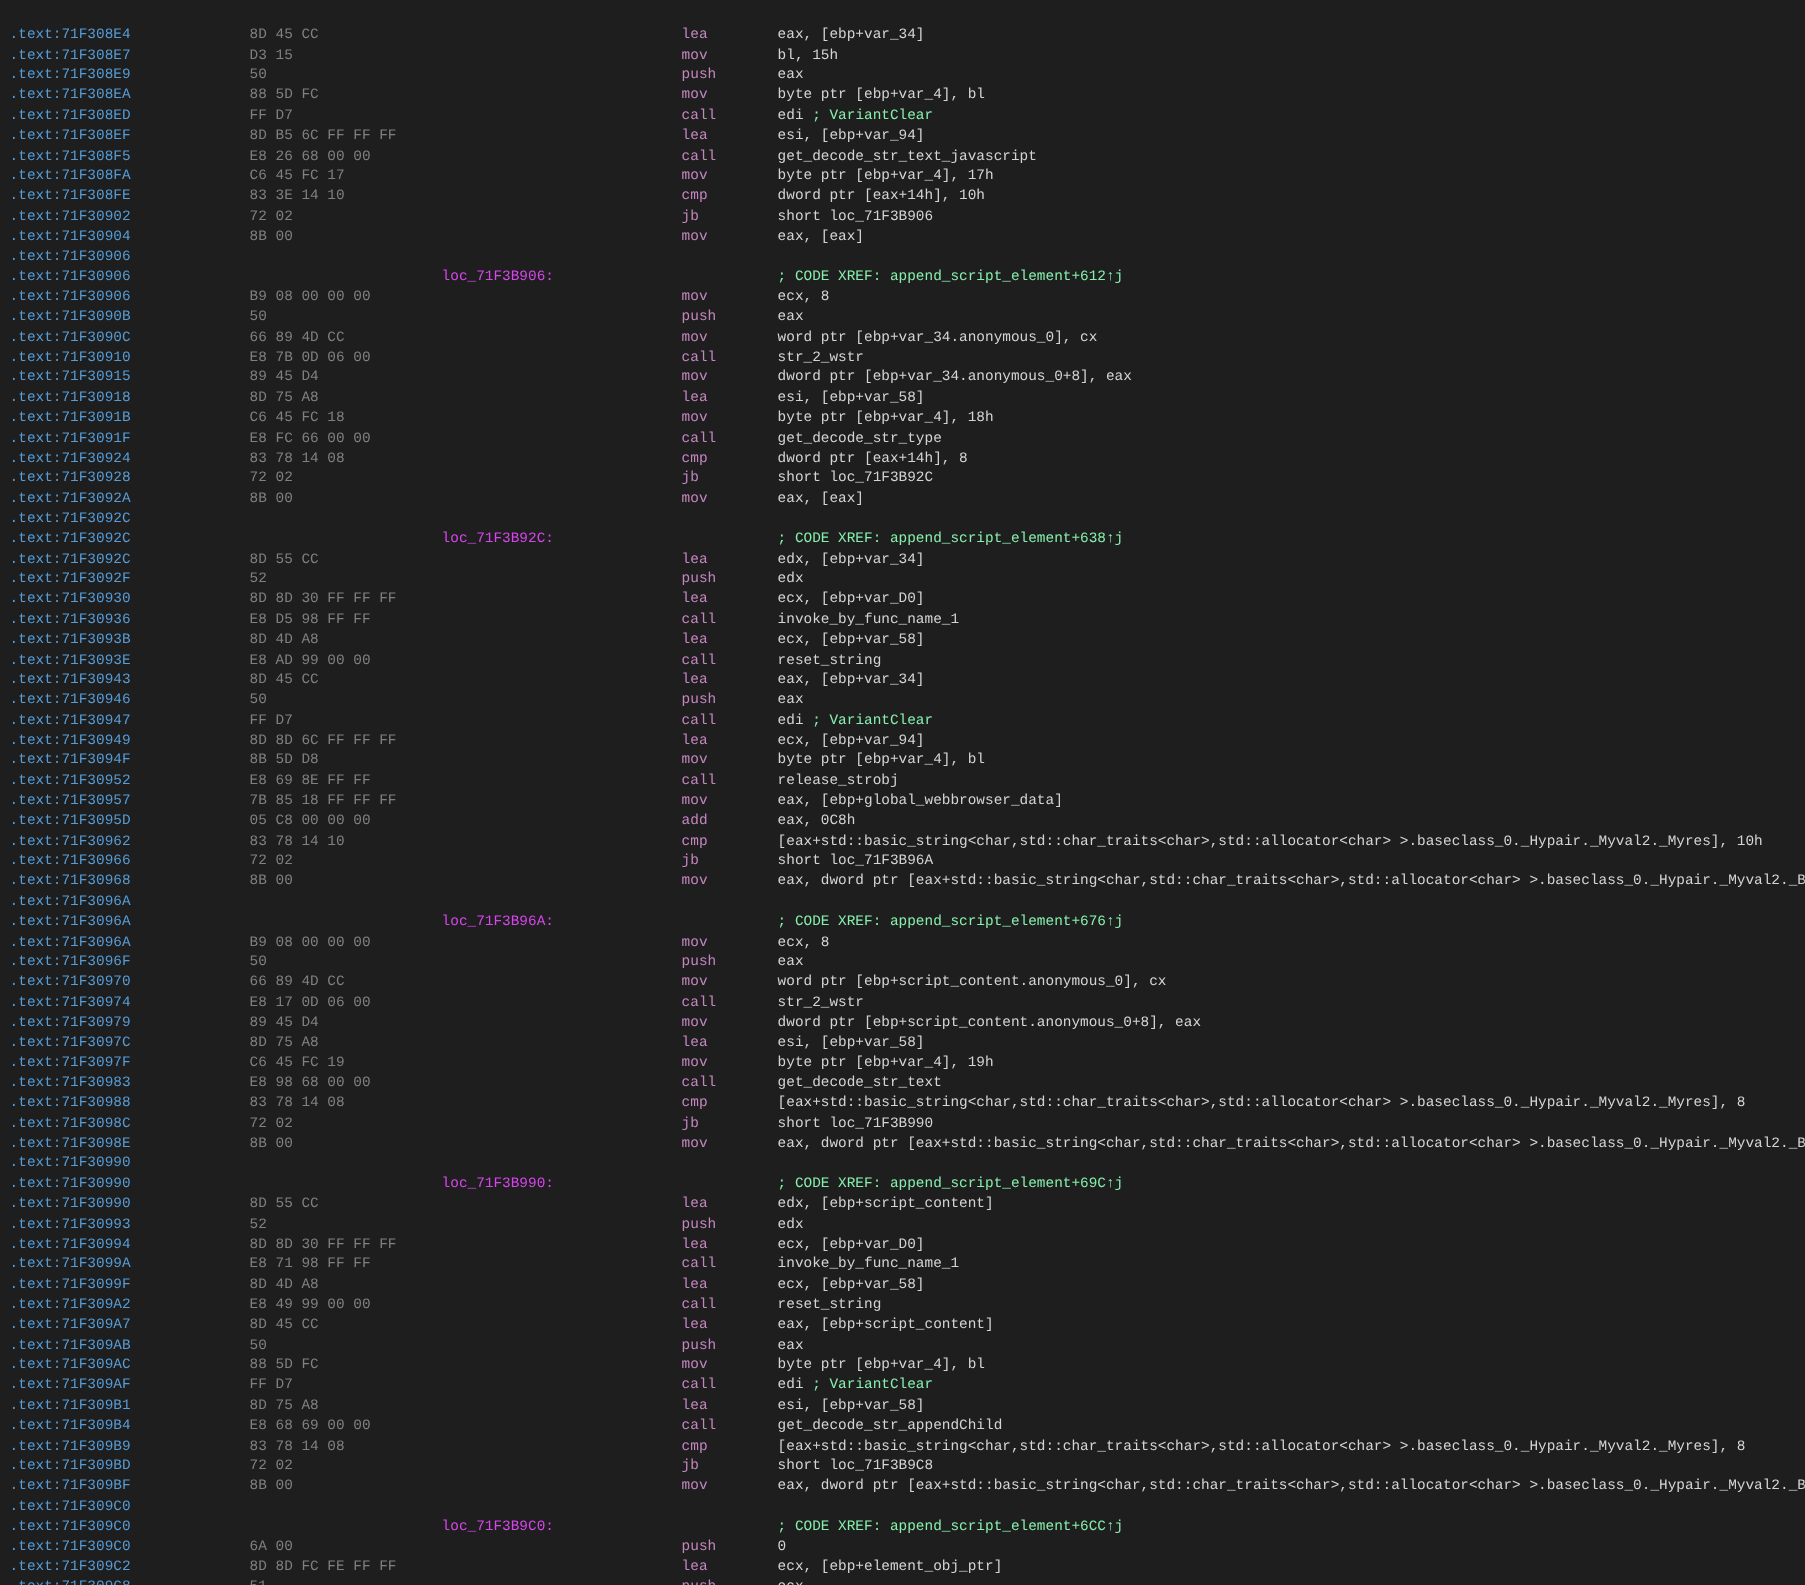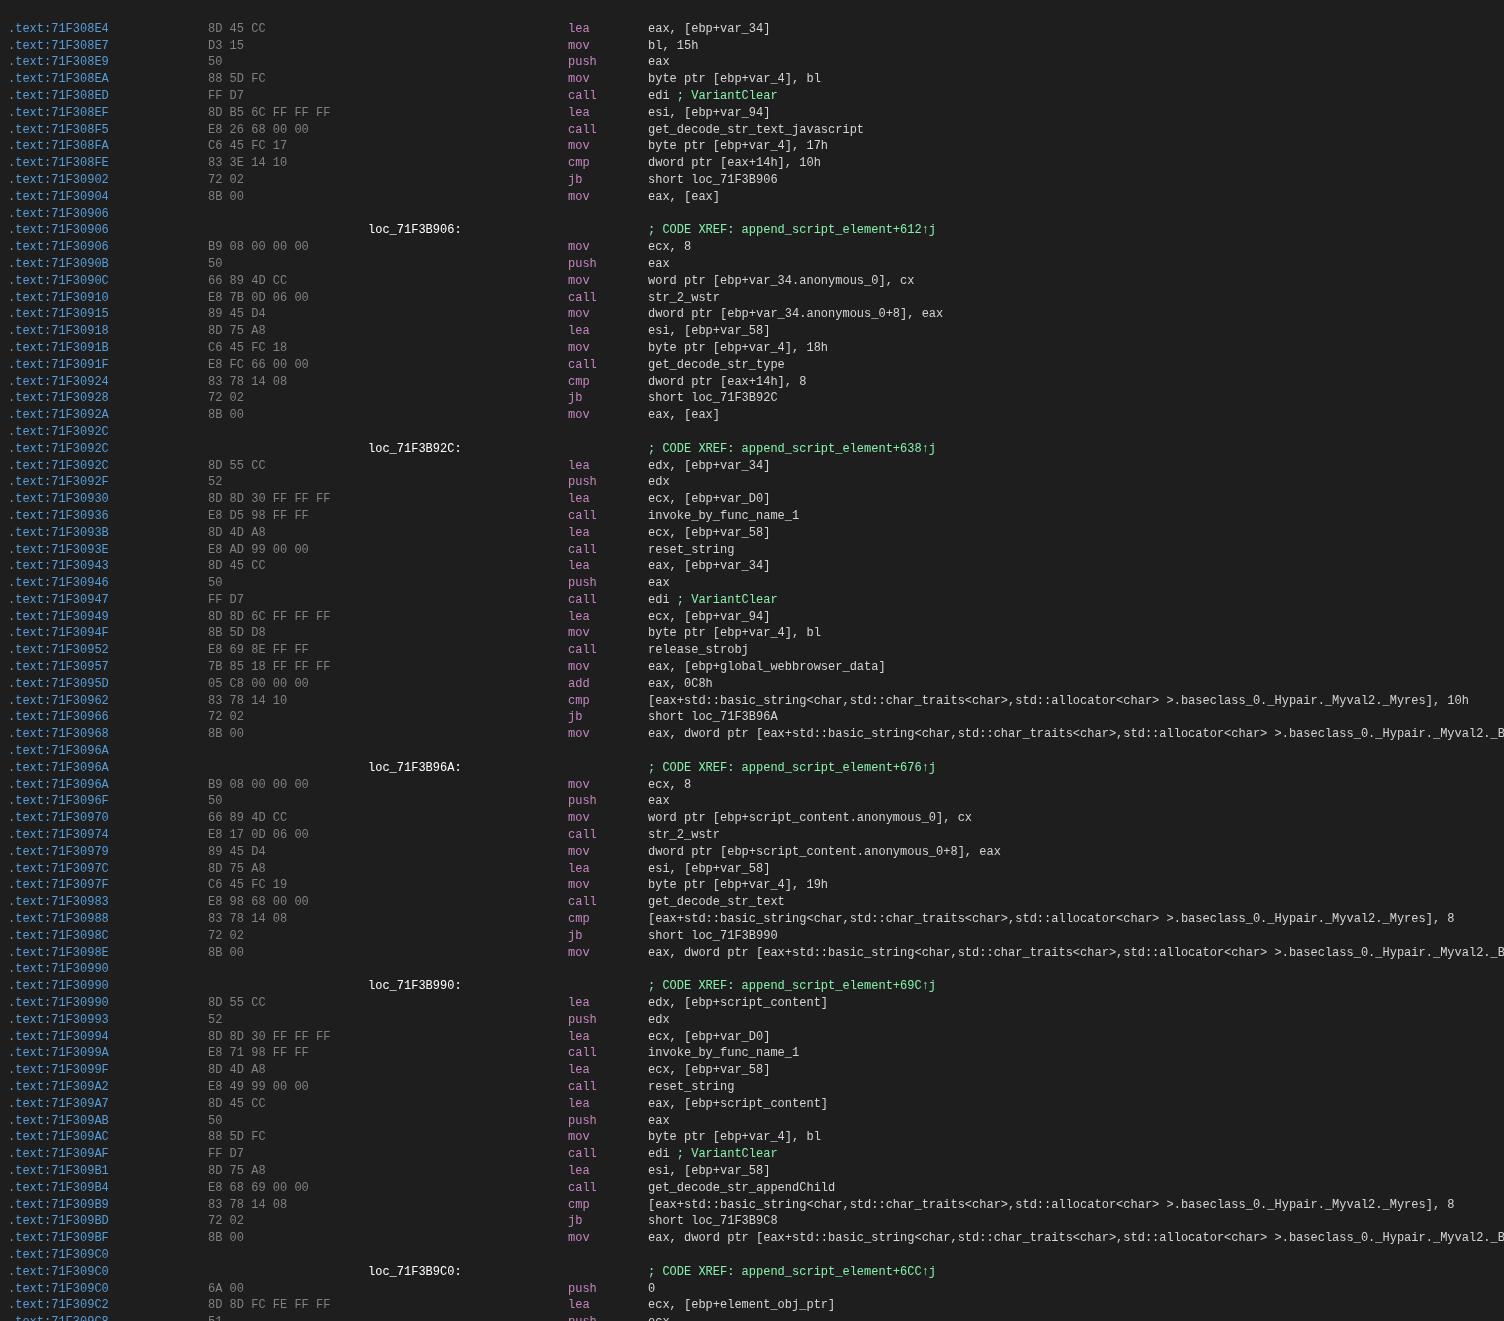--- a/index.html
+++ b/index.html
@@ -46,20 +46,20 @@
       flex-shrink: 0;
     }
     .col-operands {
       color: #d4d4d4;
       flex: 1;
     }
     .comment {
       color: #86efac;
     }
     .loc-label {
-      color: #ffffff;
+      color: #d946ef;
     }
   </style>
 </head>
 <body>
 
 <div class="code-container">
 <div class="code-line"><span class="col-addr">.text:71F308E4</span><span class="col-bytes">8D 45 CC</span><span class="col-label"></span><span class="col-mnemonic">lea</span><span class="col-operands">eax, [ebp+var_34]</span></div><div class="code-line"><span class="col-addr">.text:71F308E7</span><span class="col-bytes">D3 15</span><span class="col-label"></span><span class="col-mnemonic">mov</span><span class="col-operands">bl, 15h</span></div><div class="code-line"><span class="col-addr">.text:71F308E9</span><span class="col-bytes">50</span><span class="col-label"></span><span class="col-mnemonic">push</span><span class="col-operands">eax</span></div><div class="code-line"><span class="col-addr">.text:71F308EA</span><span class="col-bytes">88 5D FC</span><span class="col-label"></span><span class="col-mnemonic">mov</span><span class="col-operands">byte ptr [ebp+var_4], bl</span></div><div class="code-line"><span class="col-addr">.text:71F308ED</span><span class="col-bytes">FF D7</span><span class="col-label"></span><span class="col-mnemonic">call</span><span class="col-operands">edi <span class="comment">; VariantClear</span></span></div><div class="code-line"><span class="col-addr">.text:71F308EF</span><span class="col-bytes">8D B5 6C FF FF FF</span><span class="col-label"></span><span class="col-mnemonic">lea</span><span class="col-operands">esi, [ebp+var_94]</span></div><div class="code-line"><span class="col-addr">.text:71F308F5</span><span class="col-bytes">E8 26 68 00 00</span><span class="col-label"></span><span class="col-mnemonic">call</span><span class="col-operands">get_decode_str_text_javascript</span></div><div class="code-line"><span class="col-addr">.text:71F308FA</span><span class="col-bytes">C6 45 FC 17</span><span class="col-label"></span><span class="col-mnemonic">mov</span><span class="col-operands">byte ptr [ebp+var_4], 17h</span></div><div class="code-line"><span class="col-addr">.text:71F308FE</span><span class="col-bytes">83 3E 14 10</span><span class="col-label"></span><span class="col-mnemonic">cmp</span><span class="col-operands">dword ptr [eax+14h], 10h</span></div><div class="code-line"><span class="col-addr">.text:71F30902</span><span class="col-bytes">72 02</span><span class="col-label"></span><span class="col-mnemonic">jb</span><span class="col-operands">short loc_71F3B906</span></div><div class="code-line"><span class="col-addr">.text:71F30904</span><span class="col-bytes">8B 00</span><span class="col-label"></span><span class="col-mnemonic">mov</span><span class="col-operands">eax, [eax]</span></div><div class="code-line"><span class="col-addr">.text:71F30906</span><span class="col-bytes"></span><span class="col-label"></span><span class="col-mnemonic"></span><span class="col-operands"></span></div><div class="code-line"><span class="col-addr">.text:71F30906</span><span class="col-bytes"></span><span class="col-label loc-label">loc_71F3B906:</span><span class="col-mnemonic"></span><span class="col-operands comment">; CODE XREF: append_script_element+612↑j</span></div><div class="code-line"><span class="col-addr">.text:71F30906</span><span class="col-bytes">B9 08 00 00 00</span><span class="col-label"></span><span class="col-mnemonic">mov</span><span class="col-operands">ecx, 8</span></div><div class="code-line"><span class="col-addr">.text:71F3090B</span><span class="col-bytes">50</span><span class="col-label"></span><span class="col-mnemonic">push</span><span class="col-operands">eax</span></div><div class="code-line"><span class="col-addr">.text:71F3090C</span><span class="col-bytes">66 89 4D CC</span><span class="col-label"></span><span class="col-mnemonic">mov</span><span class="col-operands">word ptr [ebp+var_34.anonymous_0], cx</span></div><div class="code-line"><span class="col-addr">.text:71F30910</span><span class="col-bytes">E8 7B 0D 06 00</span><span class="col-label"></span><span class="col-mnemonic">call</span><span class="col-operands">str_2_wstr</span></div><div class="code-line"><span class="col-addr">.text:71F30915</span><span class="col-bytes">89 45 D4</span><span class="col-label"></span><span class="col-mnemonic">mov</span><span class="col-operands">dword ptr [ebp+var_34.anonymous_0+8], eax</span></div><div class="code-line"><span class="col-addr">.text:71F30918</span><span class="col-bytes">8D 75 A8</span><span class="col-label"></span><span class="col-mnemonic">lea</span><span class="col-operands">esi, [ebp+var_58]</span></div><div class="code-line"><span class="col-addr">.text:71F3091B</span><span class="col-bytes">C6 45 FC 18</span><span class="col-label"></span><span class="col-mnemonic">mov</span><span class="col-operands">byte ptr [ebp+var_4], 18h</span></div><div class="code-line"><span class="col-addr">.text:71F3091F</span><span class="col-bytes">E8 FC 66 00 00</span><span class="col-label"></span><span class="col-mnemonic">call</span><span class="col-operands">get_decode_str_type</span></div><div class="code-line"><span class="col-addr">.text:71F30924</span><span class="col-bytes">83 78 14 08</span><span class="col-label"></span><span class="col-mnemonic">cmp</span><span class="col-operands">dword ptr [eax+14h], 8</span></div><div class="code-line"><span class="col-addr">.text:71F30928</span><span class="col-bytes">72 02</span><span class="col-label"></span><span class="col-mnemonic">jb</span><span class="col-operands">short loc_71F3B92C</span></div><div class="code-line"><span class="col-addr">.text:71F3092A</span><span class="col-bytes">8B 00</span><span class="col-label"></span><span class="col-mnemonic">mov</span><span class="col-operands">eax, [eax]</span></div><div class="code-line"><span class="col-addr">.text:71F3092C</span><span class="col-bytes"></span><span class="col-label"></span><span class="col-mnemonic"></span><span class="col-operands"></span></div><div class="code-line"><span class="col-addr">.text:71F3092C</span><span class="col-bytes"></span><span class="col-label loc-label">loc_71F3B92C:</span><span class="col-mnemonic"></span><span class="col-operands comment">; CODE XREF: append_script_element+638↑j</span></div><div class="code-line"><span class="col-addr">.text:71F3092C</span><span class="col-bytes">8D 55 CC</span><span class="col-label"></span><span class="col-mnemonic">lea</span><span class="col-operands">edx, [ebp+var_34]</span></div><div class="code-line"><span class="col-addr">.text:71F3092F</span><span class="col-bytes">52</span><span class="col-label"></span><span class="col-mnemonic">push</span><span class="col-operands">edx</span></div><div class="code-line"><span class="col-addr">.text:71F30930</span><span class="col-bytes">8D 8D 30 FF FF FF</span><span class="col-label"></span><span class="col-mnemonic">lea</span><span class="col-operands">ecx, [ebp+var_D0]</span></div><div class="code-line"><span class="col-addr">.text:71F30936</span><span class="col-bytes">E8 D5 98 FF FF</span><span class="col-label"></span><span class="col-mnemonic">call</span><span class="col-operands">invoke_by_func_name_1</span></div><div class="code-line"><span class="col-addr">.text:71F3093B</span><span class="col-bytes">8D 4D A8</span><span class="col-label"></span><span class="col-mnemonic">lea</span><span class="col-operands">ecx, [ebp+var_58]</span></div><div class="code-line"><span class="col-addr">.text:71F3093E</span><span class="col-bytes">E8 AD 99 00 00</span><span class="col-label"></span><span class="col-mnemonic">call</span><span class="col-operands">reset_string</span></div><div class="code-line"><span class="col-addr">.text:71F30943</span><span class="col-bytes">8D 45 CC</span><span class="col-label"></span><span class="col-mnemonic">lea</span><span class="col-operands">eax, [ebp+var_34]</span></div><div class="code-line"><span class="col-addr">.text:71F30946</span><span class="col-bytes">50</span><span class="col-label"></span><span class="col-mnemonic">push</span><span class="col-operands">eax</span></div><div class="code-line"><span class="col-addr">.text:71F30947</span><span class="col-bytes">FF D7</span><span class="col-label"></span><span class="col-mnemonic">call</span><span class="col-operands">edi <span class="comment">; VariantClear</span></span></div><div class="code-line"><span class="col-addr">.text:71F30949</span><span class="col-bytes">8D 8D 6C FF FF FF</span><span class="col-label"></span><span class="col-mnemonic">lea</span><span class="col-operands">ecx, [ebp+var_94]</span></div><div class="code-line"><span class="col-addr">.text:71F3094F</span><span class="col-bytes">8B 5D D8</span><span class="col-label"></span><span class="col-mnemonic">mov</span><span class="col-operands">byte ptr [ebp+var_4], bl</span></div><div class="code-line"><span class="col-addr">.text:71F30952</span><span class="col-bytes">E8 69 8E FF FF</span><span class="col-label"></span><span class="col-mnemonic">call</span><span class="col-operands">release_strobj</span></div><div class="code-line"><span class="col-addr">.text:71F30957</span><span class="col-bytes">7B 85 18 FF FF FF</span><span class="col-label"></span><span class="col-mnemonic">mov</span><span class="col-operands">eax, [ebp+global_webbrowser_data]</span></div><div class="code-line"><span class="col-addr">.text:71F3095D</span><span class="col-bytes">05 C8 00 00 00</span><span class="col-label"></span><span class="col-mnemonic">add</span><span class="col-operands">eax, 0C8h</span></div><div class="code-line"><span class="col-addr">.text:71F30962</span><span class="col-bytes">83 78 14 10</span><span class="col-label"></span><span class="col-mnemonic">cmp</span><span class="col-operands">[eax+std::basic_string&lt;char,std::char_traits&lt;char&gt;,std::allocator&lt;char&gt; &gt;.baseclass_0._Hypair._Myval2._Myres], 10h</span></div><div class="code-line"><span class="col-addr">.text:71F30966</span><span class="col-bytes">72 02</span><span class="col-label"></span><span class="col-mnemonic">jb</span><span class="col-operands">short loc_71F3B96A</span></div><div class="code-line"><span class="col-addr">.text:71F30968</span><span class="col-bytes">8B 00</span><span class="col-label"></span><span class="col-mnemonic">mov</span><span class="col-operands">eax, dword ptr [eax+std::basic_string&lt;char,std::char_traits&lt;char&gt;,std::allocator&lt;char&gt; &gt;.baseclass_0._Hypair._Myval2._Bx]</span></div><div class="code-line"><span class="col-addr">.text:71F3096A</span><span class="col-bytes"></span><span class="col-label"></span><span class="col-mnemonic"></span><span class="col-operands"></span></div><div class="code-line"><span class="col-addr">.text:71F3096A</span><span class="col-bytes"></span><span class="col-label loc-label">loc_71F3B96A:</span><span class="col-mnemonic"></span><span class="col-operands comment">; CODE XREF: append_script_element+676↑j</span></div><div class="code-line"><span class="col-addr">.text:71F3096A</span><span class="col-bytes">B9 08 00 00 00</span><span class="col-label"></span><span class="col-mnemonic">mov</span><span class="col-operands">ecx, 8</span></div><div class="code-line"><span class="col-addr">.text:71F3096F</span><span class="col-bytes">50</span><span class="col-label"></span><span class="col-mnemonic">push</span><span class="col-operands">eax</span></div><div class="code-line"><span class="col-addr">.text:71F30970</span><span class="col-bytes">66 89 4D CC</span><span class="col-label"></span><span class="col-mnemonic">mov</span><span class="col-operands">word ptr [ebp+script_content.anonymous_0], cx</span></div><div class="code-line"><span class="col-addr">.text:71F30974</span><span class="col-bytes">E8 17 0D 06 00</span><span class="col-label"></span><span class="col-mnemonic">call</span><span class="col-operands">str_2_wstr</span></div><div class="code-line"><span class="col-addr">.text:71F30979</span><span class="col-bytes">89 45 D4</span><span class="col-label"></span><span class="col-mnemonic">mov</span><span class="col-operands">dword ptr [ebp+script_content.anonymous_0+8], eax</span></div><div class="code-line"><span class="col-addr">.text:71F3097C</span><span class="col-bytes">8D 75 A8</span><span class="col-label"></span><span class="col-mnemonic">lea</span><span class="col-operands">esi, [ebp+var_58]</span></div><div class="code-line"><span class="col-addr">.text:71F3097F</span><span class="col-bytes">C6 45 FC 19</span><span class="col-label"></span><span class="col-mnemonic">mov</span><span class="col-operands">byte ptr [ebp+var_4], 19h</span></div><div class="code-line"><span class="col-addr">.text:71F30983</span><span class="col-bytes">E8 98 68 00 00</span><span class="col-label"></span><span class="col-mnemonic">call</span><span class="col-operands">get_decode_str_text</span></div><div class="code-line"><span class="col-addr">.text:71F30988</span><span class="col-bytes">83 78 14 08</span><span class="col-label"></span><span class="col-mnemonic">cmp</span><span class="col-operands">[eax+std::basic_string&lt;char,std::char_traits&lt;char&gt;,std::allocator&lt;char&gt; &gt;.baseclass_0._Hypair._Myval2._Myres], 8</span></div><div class="code-line"><span class="col-addr">.text:71F3098C</span><span class="col-bytes">72 02</span><span class="col-label"></span><span class="col-mnemonic">jb</span><span class="col-operands">short loc_71F3B990</span></div><div class="code-line"><span class="col-addr">.text:71F3098E</span><span class="col-bytes">8B 00</span><span class="col-label"></span><span class="col-mnemonic">mov</span><span class="col-operands">eax, dword ptr [eax+std::basic_string&lt;char,std::char_traits&lt;char&gt;,std::allocator&lt;char&gt; &gt;.baseclass_0._Hypair._Myval2._Bx]</span></div><div class="code-line"><span class="col-addr">.text:71F30990</span><span class="col-bytes"></span><span class="col-label"></span><span class="col-mnemonic"></span><span class="col-operands"></span></div><div class="code-line"><span class="col-addr">.text:71F30990</span><span class="col-bytes"></span><span class="col-label loc-label">loc_71F3B990:</span><span class="col-mnemonic"></span><span class="col-operands comment">; CODE XREF: append_script_element+69C↑j</span></div><div class="code-line"><span class="col-addr">.text:71F30990</span><span class="col-bytes">8D 55 CC</span><span class="col-label"></span><span class="col-mnemonic">lea</span><span class="col-operands">edx, [ebp+script_content]</span></div><div class="code-line"><span class="col-addr">.text:71F30993</span><span class="col-bytes">52</span><span class="col-label"></span><span class="col-mnemonic">push</span><span class="col-operands">edx</span></div><div class="code-line"><span class="col-addr">.text:71F30994</span><span class="col-bytes">8D 8D 30 FF FF FF</span><span class="col-label"></span><span class="col-mnemonic">lea</span><span class="col-operands">ecx, [ebp+var_D0]</span></div><div class="code-line"><span class="col-addr">.text:71F3099A</span><span class="col-bytes">E8 71 98 FF FF</span><span class="col-label"></span><span class="col-mnemonic">call</span><span class="col-operands">invoke_by_func_name_1</span></div><div class="code-line"><span class="col-addr">.text:71F3099F</span><span class="col-bytes">8D 4D A8</span><span class="col-label"></span><span class="col-mnemonic">lea</span><span class="col-operands">ecx, [ebp+var_58]</span></div><div class="code-line"><span class="col-addr">.text:71F309A2</span><span class="col-bytes">E8 49 99 00 00</span><span class="col-label"></span><span class="col-mnemonic">call</span><span class="col-operands">reset_string</span></div><div class="code-line"><span class="col-addr">.text:71F309A7</span><span class="col-bytes">8D 45 CC</span><span class="col-label"></span><span class="col-mnemonic">lea</span><span class="col-operands">eax, [ebp+script_content]</span></div><div class="code-line"><span class="col-addr">.text:71F309AB</span><span class="col-bytes">50</span><span class="col-label"></span><span class="col-mnemonic">push</span><span class="col-operands">eax</span></div><div class="code-line"><span class="col-addr">.text:71F309AC</span><span class="col-bytes">88 5D FC</span><span class="col-label"></span><span class="col-mnemonic">mov</span><span class="col-operands">byte ptr [ebp+var_4], bl</span></div><div class="code-line"><span class="col-addr">.text:71F309AF</span><span class="col-bytes">FF D7</span><span class="col-label"></span><span class="col-mnemonic">call</span><span class="col-operands">edi <span class="comment">; VariantClear</span></span></div><div class="code-line"><span class="col-addr">.text:71F309B1</span><span class="col-bytes">8D 75 A8</span><span class="col-label"></span><span class="col-mnemonic">lea</span><span class="col-operands">esi, [ebp+var_58]</span></div><div class="code-line"><span class="col-addr">.text:71F309B4</span><span class="col-bytes">E8 68 69 00 00</span><span class="col-label"></span><span class="col-mnemonic">call</span><span class="col-operands">get_decode_str_appendChild</span></div><div class="code-line"><span class="col-addr">.text:71F309B9</span><span class="col-bytes">83 78 14 08</span><span class="col-label"></span><span class="col-mnemonic">cmp</span><span class="col-operands">[eax+std::basic_string&lt;char,std::char_traits&lt;char&gt;,std::allocator&lt;char&gt; &gt;.baseclass_0._Hypair._Myval2._Myres], 8</span></div><div class="code-line"><span class="col-addr">.text:71F309BD</span><span class="col-bytes">72 02</span><span class="col-label"></span><span class="col-mnemonic">jb</span><span class="col-operands">short loc_71F3B9C8</span></div><div class="code-line"><span class="col-addr">.text:71F309BF</span><span class="col-bytes">8B 00</span><span class="col-label"></span><span class="col-mnemonic">mov</span><span class="col-operands">eax, dword ptr [eax+std::basic_string&lt;char,std::char_traits&lt;char&gt;,std::allocator&lt;char&gt; &gt;.baseclass_0._Hypair._Myval2._Bx]</span></div><div class="code-line"><span class="col-addr">.text:71F309C0</span><span class="col-bytes"></span><span class="col-label"></span><span class="col-mnemonic"></span><span class="col-operands"></span></div><div class="code-line"><span class="col-addr">.text:71F309C0</span><span class="col-bytes"></span><span class="col-label loc-label">loc_71F3B9C0:</span><span class="col-mnemonic"></span><span class="col-operands comment">; CODE XREF: append_script_element+6CC↑j</span></div><div class="code-line"><span class="col-addr">.text:71F309C0</span><span class="col-bytes">6A 00</span><span class="col-label"></span><span class="col-mnemonic">push</span><span class="col-operands">0</span></div><div class="code-line"><span class="col-addr">.text:71F309C2</span><span class="col-bytes">8D 8D FC FE FF FF</span><span class="col-label"></span><span class="col-mnemonic">lea</span><span class="col-operands">ecx, [ebp+element_obj_ptr]</span></div><div class="code-line"><span class="col-addr">.text:71F309C8</span><span class="col-bytes">51</span><span class="col-label"></span><span class="col-mnemonic">push</span><span class="col-operands">ecx</span></div></div>
 
 </body></html>

